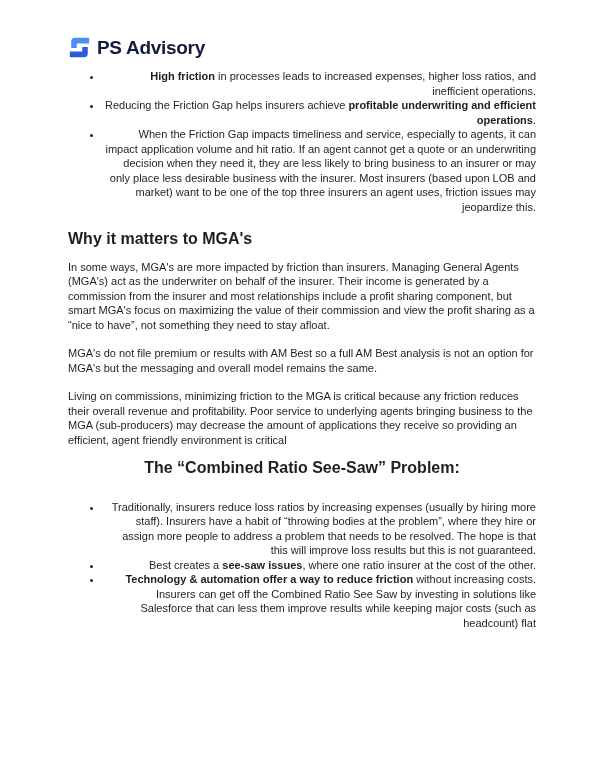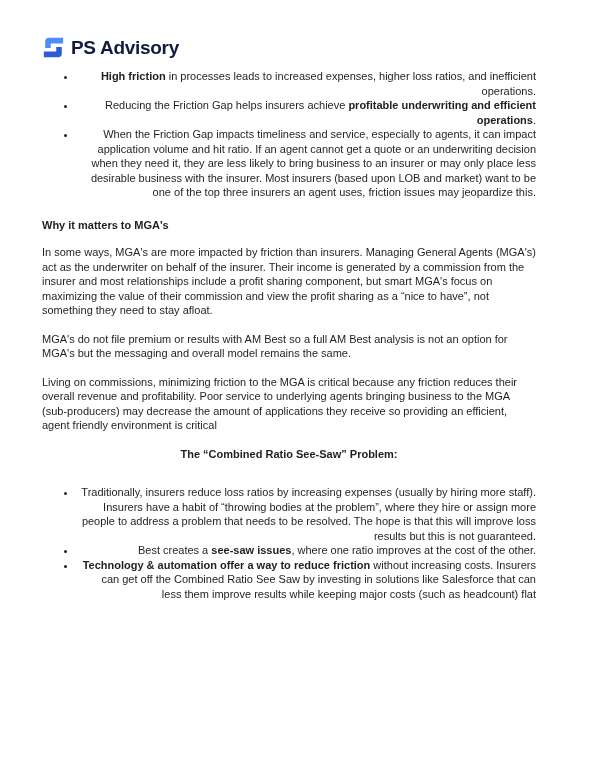--- a/index.html
+++ b/index.html
@@ -11,21 +11,21 @@
     width: 600px;
     height: 776px;
     font-family: "Liberation Sans", "DejaVu Sans", sans-serif;
     color: #1f1f1f;
     overflow: hidden;
   }
   .page {
     box-sizing: border-box;
     width: 600px;
     height: 776px;
-    padding: 33px 64px 40px 42px;
+    padding: 33px 64px 40px 68px;
     background: #ffffff;
   }
   
   .logo-row {
     display: flex;
     align-items: center;
     gap: 6px;
     height: 28px;
   }
   .logo-icon {
@@ -44,21 +44,21 @@
   }
   
   .doc {
     font-size: 11px;
     line-height: 14.5px;
   }
   .doc p {
     margin: 0 0 14px 0;
   }
   .doc h3 {
-    font-size: 11px;
+    font-size: 16px;
     line-height: 14.5px;
     font-weight: 700;
     color: #1f1f1f;
     margin: 0;
   }
   h3.h-mga {
     margin: 18px 0 13px 0;
   }
   h3.h-seesaw {
     margin: 14px 0 24px 0;
@@ -106,18 +106,18 @@
     <h3 class="h-mga">Why it matters to MGA's</h3>
 
     <p>In some ways, MGA's are more impacted by friction than insurers. Managing General Agents (MGA's) act as the underwriter on behalf of the insurer.  Their income is generated by a commission from the insurer and most relationships include a profit sharing component, but smart MGA's focus on maximizing the value of their commission and view the profit sharing as a “nice to have”, not something they need to stay afloat.</p>
     <p>MGA's do not file premium or results with AM Best so a full AM Best analysis is not an option for MGA's but the messaging and overall model remains the same.</p>
     <p>Living on commissions, minimizing friction to the MGA is critical because any friction reduces their overall revenue and profitability.  Poor service to underlying agents bringing business to the MGA (sub-producers) may decrease the amount of applications they receive so providing an efficient, agent friendly environment is critical</p>
 
     <h3 class="h-seesaw">The “Combined Ratio See-Saw” Problem:</h3>
 
     <ul class="bullets">
         <li><span>Traditionally, insurers reduce loss ratios by increasing expenses (usually by hiring more staff).  Insurers have a habit of “throwing bodies at the problem”, where they hire or assign more people to address a problem that needs to be resolved.  The hope is that this will improve loss results but this is not guaranteed.</span></li>
-        <li><span>Best creates a </span><span class="b">see-saw issues</span><span>, where one ratio improves at the cost of the other.</span></li>
+        <li><span>Best creates a </span><span class="b">see-saw issues</span><span>, where one ratio insurer at the cost of the other.</span></li>
         <li><span class="b">Technology &amp; automation offer a way to reduce friction</span><span> without increasing costs. Insurers can get off the Combined Ratio See Saw by investing in solutions like Salesforce that can less them improve results while keeping major costs (such as headcount) flat</span></li>
       </ul>
 
   </div>
 </div>
 
 </body></html>

